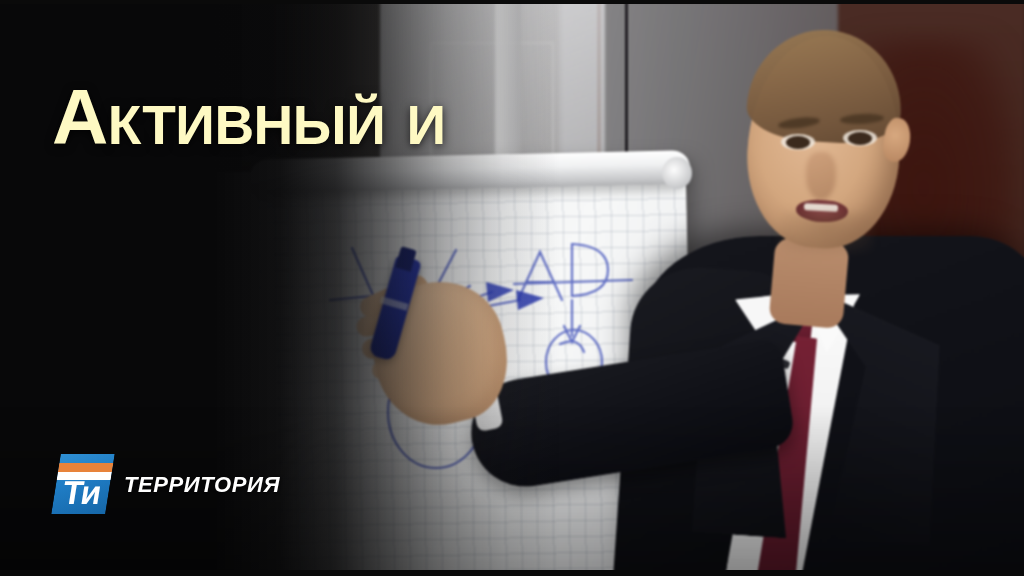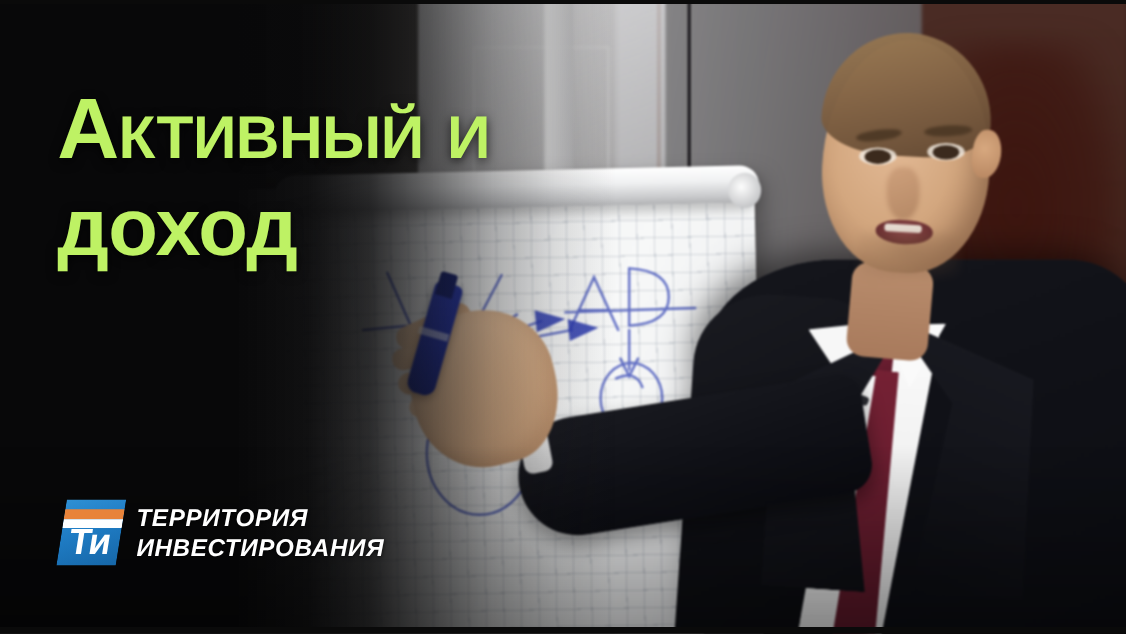--- a/index.html
+++ b/index.html
@@ -456,21 +456,21 @@
   
   .title-block {
     position: absolute;
     left: 52px;
     top: 72px;
     z-index: 30;
     width: 560px;
   }
   .title-line {
     display: block;
-    color: #bef264;
+    color: #fef9c3;
     font-family: "Liberation Sans", sans-serif;
     font-weight: 700;
     font-size: 74px;
     line-height: 90px;
     letter-spacing: -0.5px;
     white-space: nowrap;
     text-shadow: 0 2px 10px rgba(0,0,0,0.75);
   }
   .title-line.caps { font-variant: small-caps; font-size: 78px; }
 
@@ -516,21 +516,20 @@
     color: #ffffff;
     font-family: "Liberation Sans", sans-serif;
     font-weight: 700;
     font-size: 33px;
     line-height: 42px;
     text-align: center;
     letter-spacing: -1px;
   }
   .logo-text {
     display: flex;
-    flex-direction: column;
     justify-content: center;
   }
   .logo-text span {
     color: #ffffff;
     font-family: "Liberation Sans", sans-serif;
     font-weight: 700;
     font-style: italic;
     font-size: 22px;
     line-height: 27px;
     letter-spacing: 0.6px;
@@ -637,32 +636,30 @@
     </div>
 
     <div class="scene-blur"></div>
   </div>
 
   <div class="dark-overlay"></div>
   <div class="bottom-vignette"></div>
 
   <div class="title-block">
     <span class="title-line caps">Активный и</span>
-    <span class="title-line">доход</span>
   </div>
 
   <div class="logo">
     <div class="logo-mark">
       <div class="logo-mark-bg"></div>
       <div class="logo-stripe-orange"></div>
       <div class="logo-stripe-white"></div>
       <div class="logo-mono">Ти</div>
     </div>
     <div class="logo-text">
       <span>ТЕРРИТОРИЯ</span>
-      <span>ИНВЕСТИРОВАНИЯ</span>
     </div>
   </div>
 
   <div class="bar top"></div>
   <div class="bar bottom"></div>
 
 </div>
 
 </body></html>

